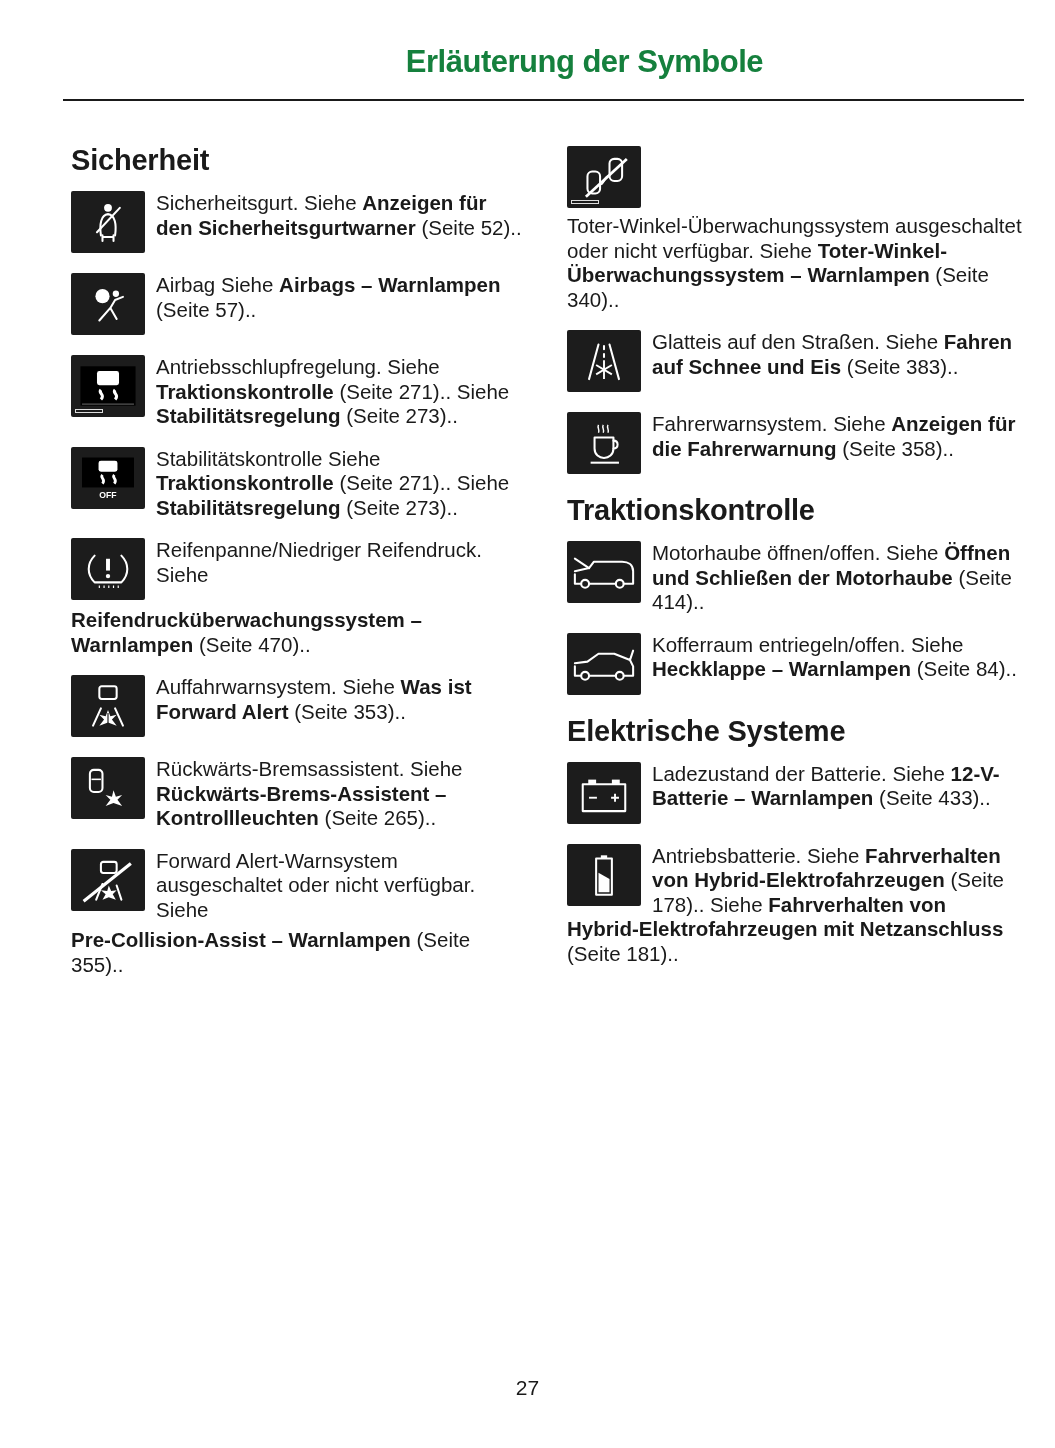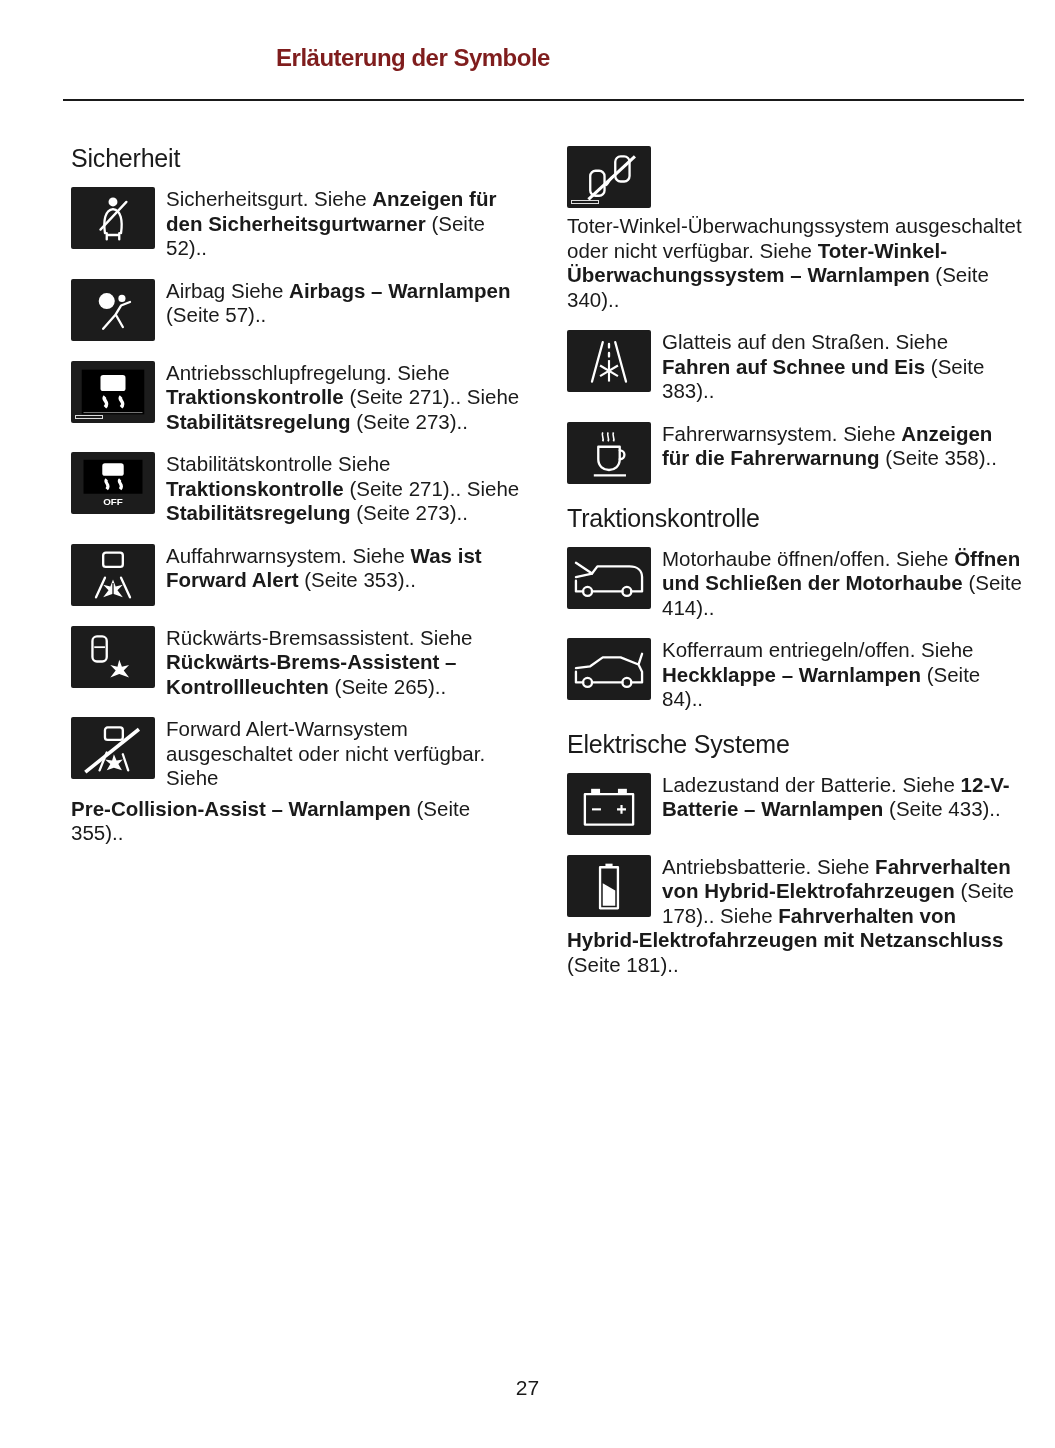--- a/index.html
+++ b/index.html
@@ -6,57 +6,57 @@
   html, body { width: 1055px; height: 1448px; background: #ffffff; }
   body {
     position: relative;
     font-family: "Liberation Sans", "DejaVu Sans", sans-serif;
     color: #1a1a1a;
     overflow: hidden;
   }
   .page-title {
     position: absolute;
     left: 63px; right: 32px; top: 44px;
-    text-align: center;
+    text-align: right;
     padding-right: 260px;
-    font-size: 24px;
+    font-size: 31px;
     font-weight: 700;
     letter-spacing: -0.5px;
-    color: #7f1d1d;
+    color: #15803d;
   }
   .title-rule {
     position: absolute;
     left: 63px; top: 99px;
     width: 961px; height: 2px;
     background: #1a1a1a;
   }
   .col {
     position: absolute;
     top: 140px;
     width: 455px;
   }
   .col-left { left: 71px; }
   .col-right { left: 567px; top: 146px; }
 
   .section-heading {
-    font-size: 25px;
-    font-weight: 400;
+    font-size: 29px;
+    font-weight: 700;
     margin-top: 4px;
     margin-bottom: 14px;
     letter-spacing: -0.2px;
   }
   .entry {
     font-size: 20.5px;
     line-height: 24.5px;
     margin-bottom: 18px;
     overflow: hidden;
   }
   .entry .icon {
     float: left;
-    width: 84px;
+    width: 74px;
     height: 62px;
     background: #1c1c1c;
     border-radius: 2px;
     margin-right: 11px;
     margin-bottom: 2px;
     position: relative;
     display: flex;
     align-items: center;
     justify-content: center;
   }
@@ -119,20 +119,28 @@
       <div class="entry"><div class="icon">
           <svg viewBox="0 0 94 62" xmlns="http://www.w3.org/2000/svg">
             <rect x="14" y="5" width="66" height="38" fill="#000"></rect>
             <rect x="35" y="9" width="24" height="14" rx="3" fill="#fff"></rect>
             <path d="M40 27 C36 31 45 32 40 38 M55 27 C51 31 60 32 55 38" stroke="#fff" stroke-width="3.5" fill="none"></path>
             <text x="47" y="56" fill="#fff" font-size="11" font-weight="700" text-anchor="middle" font-family="Liberation Sans, sans-serif">OFF</text>
           </svg>
         </div><span>Stabilitätskontrolle  Siehe </span><b>Traktionskontrolle</b><span> (Seite 271).. Siehe </span><b>Stabilitätsregelung</b><span> (Seite 273)..</span></div>
       <div class="entry"><div class="icon">
           <svg viewBox="0 0 94 62" xmlns="http://www.w3.org/2000/svg">
+            <path d="M30 14 C20 24 20 38 30 48 L64 48 C74 38 74 24 64 14" stroke="#fff" stroke-width="2.6" fill="none" stroke-linecap="round" stroke-linejoin="round"></path>
+            <line x1="47" y1="18" x2="47" y2="33" stroke="#fff" stroke-width="5"></line>
+            <circle cx="47" cy="40" r="2.8" fill="#fff"></circle>
+            <path d="M36 52 V55 M42 52 V55 M48 52 V55 M54 52 V55 M60 52 V55" stroke="#fff" stroke-width="1.5"></path>
+          </svg>
+        </div><span>Reifenpanne/Niedriger Reifendruck.  Siehe</span><span class="clear-line" style="height: 6px;"></span><b>Reifendrucküberwachungssystem – Warnlampen</b><span> (Seite 470)..</span></div>
+      <div class="entry"><div class="icon">
+          <svg viewBox="0 0 94 62" xmlns="http://www.w3.org/2000/svg">
             <rect x="36" y="6" width="22" height="16" rx="3" stroke="#fff" stroke-width="2.6" fill="none" stroke-linecap="round" stroke-linejoin="round"></rect>
             <path d="M28 56 L38 34 M66 56 L56 34" stroke="#fff" stroke-width="2.6" fill="none" stroke-linecap="round" stroke-linejoin="round"></path>
             <path d="M47 36 L50 44 L58 42 L52 48 L58 56 L47 52 L36 56 L42 48 L36 42 L44 44 Z" fill="#fff"></path>
             <path d="M47 56 V40" stroke="#1c1c1c" stroke-width="1.5"></path>
           </svg>
         </div><span>Auffahrwarnsystem.  Siehe </span><b>Was ist Forward Alert</b><span> (Seite 353)..</span></div>
       <div class="entry"><div class="icon">
           <svg viewBox="0 0 94 62" xmlns="http://www.w3.org/2000/svg">
             <rect x="24" y="8" width="16" height="28" rx="5" stroke="#fff" stroke-width="2.6" fill="none" stroke-linecap="round" stroke-linejoin="round"></rect>
             <line x1="26" y1="20" x2="38" y2="20" stroke="#fff" stroke-width="2"></line>

